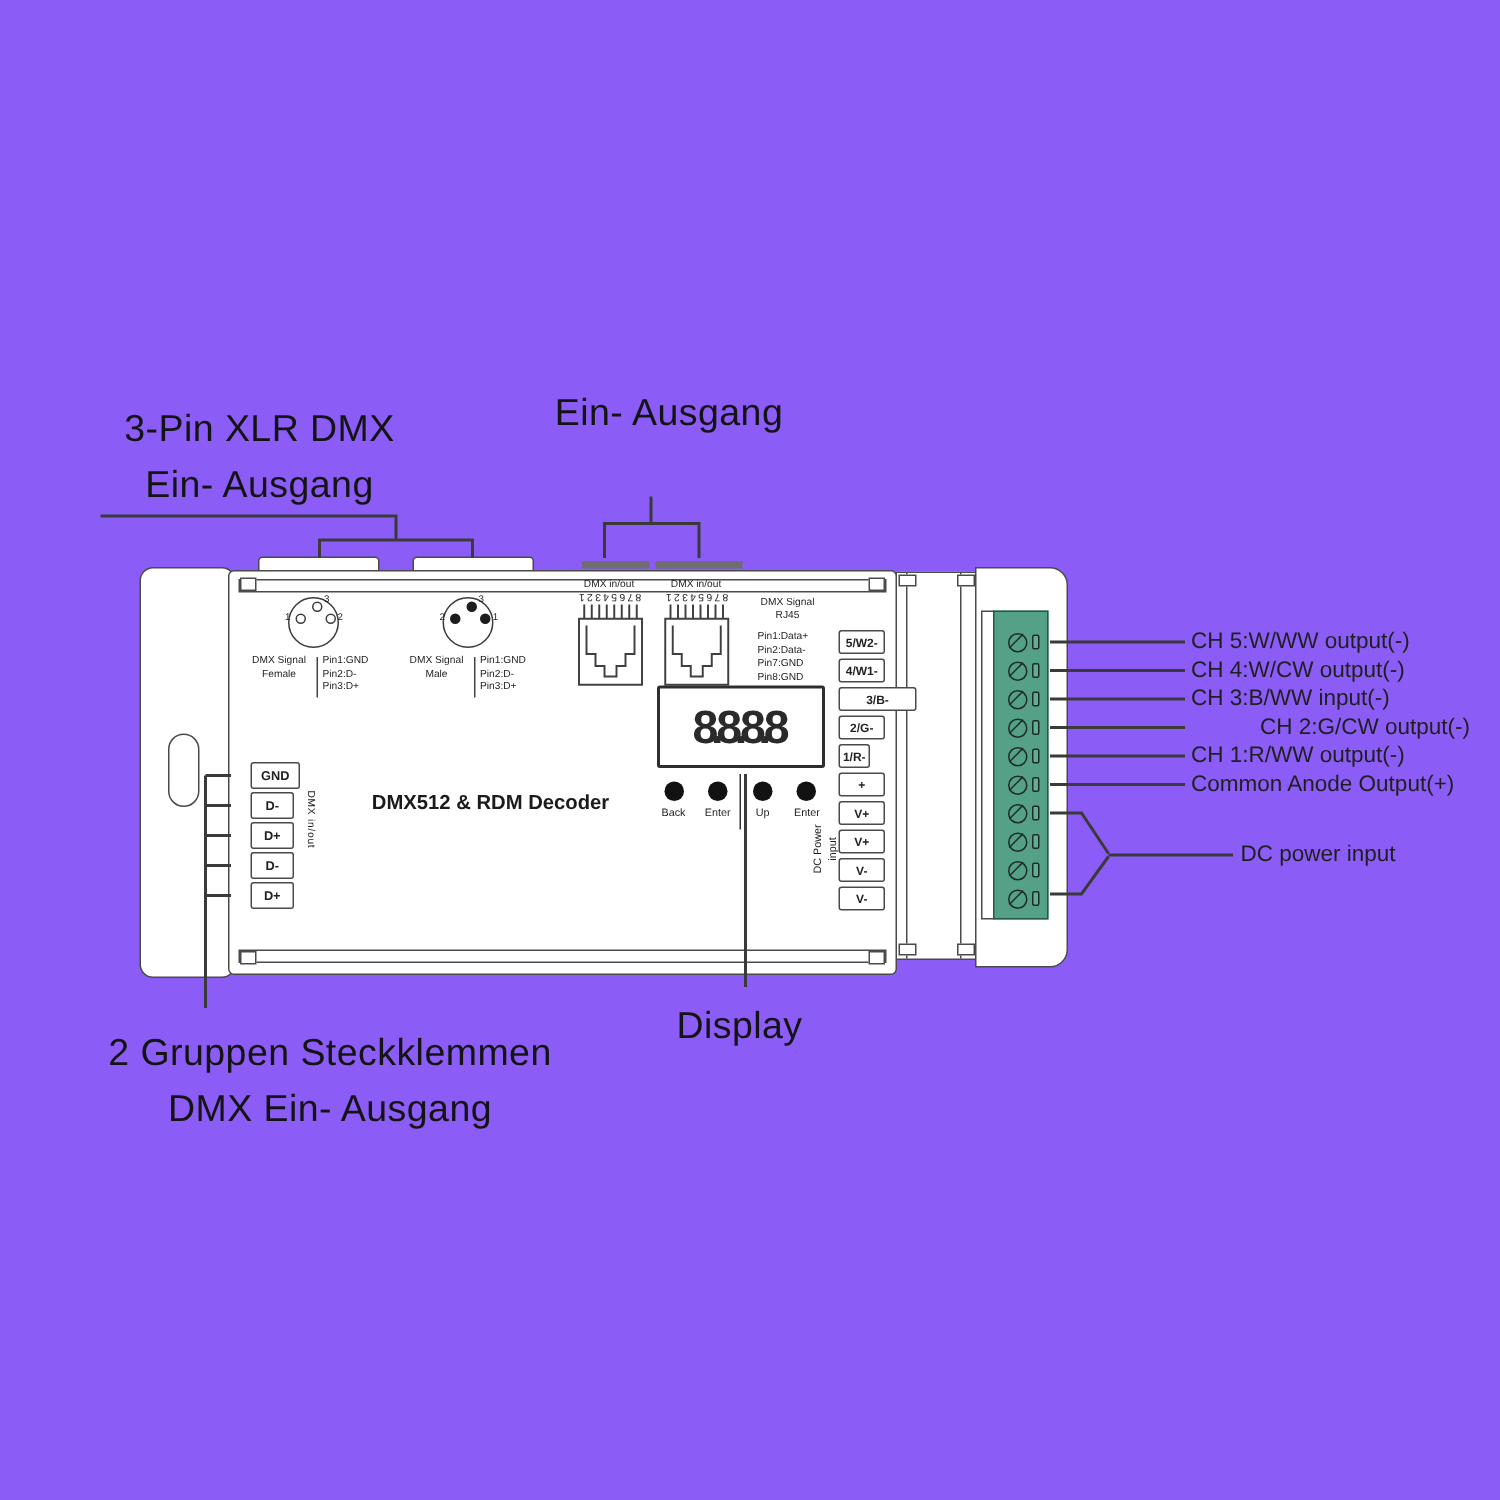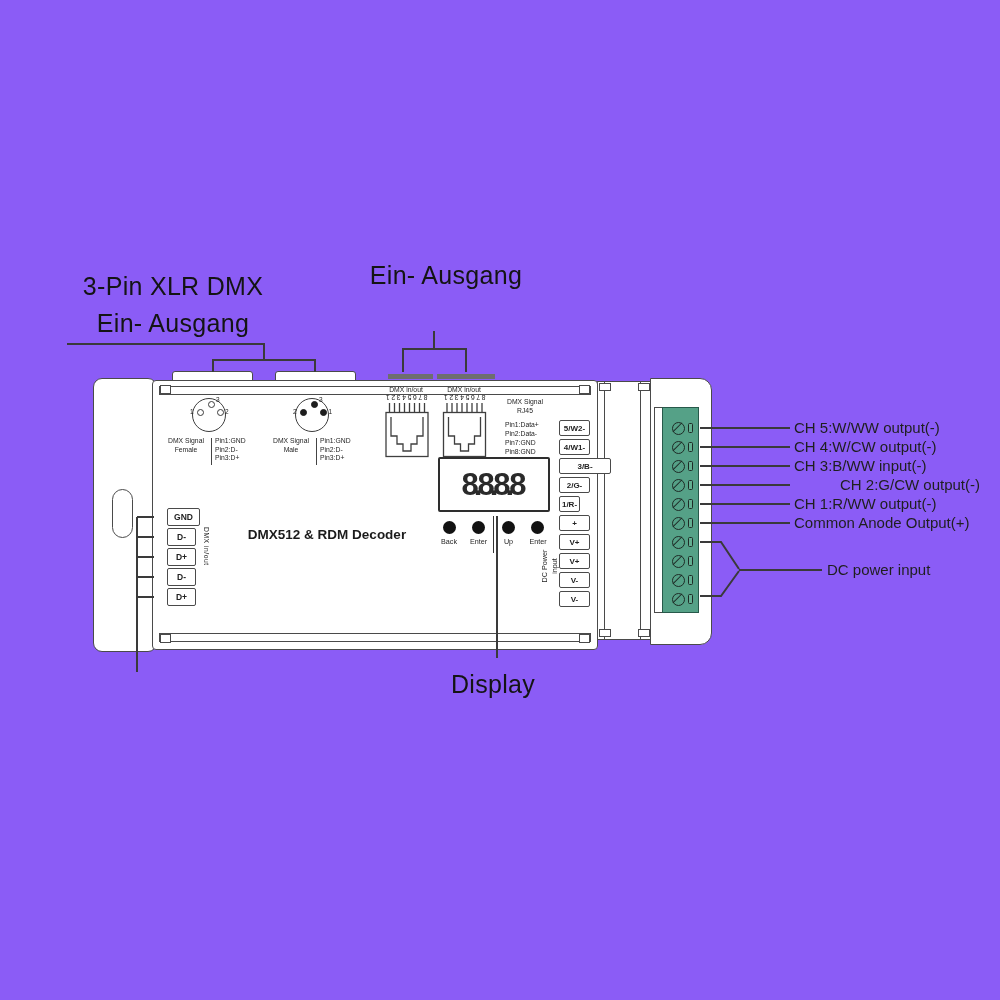--- a/index.html
+++ b/index.html
@@ -32,20 +32,24 @@
 <div class="canvas">
 
   <div class="abs callout" style="left:40px;top:268px;width:266px">
     <div>3-Pin XLR DMX</div>
     <div>Ein- Ausgang</div>
   </div>
   <div class="abs callout" style="left:330px;top:257px;width:232px">
     <div>Ein- Ausgang</div>
   </div>
   <div class="abs callout" style="left:430px;top:666px;width:126px">Display</div>
+  <div class="abs callout" style="left:38px;top:684px;width:364px">
+    <div>2 Gruppen Steckklemmen</div>
+    <div>DMX Ein- Ausgang</div>
+  </div>
 
   <div class="abs devline" style="left:93px;top:378px;width:64px;height:274px;border-radius:9px"></div>
   <div class="abs devline" style="left:112px;top:489px;width:21px;height:49px;border-radius:11px"></div>
 
   <div class="abs devline" style="left:597px;top:381px;width:55px;height:259px"></div>
   <div class="abs" style="left:604px;top:382px;width:0;height:257px;border-left:1.2px solid #4a4a4a"></div>
   <div class="abs" style="left:640px;top:382px;width:0;height:257px;border-left:1.2px solid #4a4a4a"></div>
   <div class="abs thin" style="left:599px;top:383px;width:12px;height:8px"></div>
   <div class="abs thin" style="left:638px;top:383px;width:12px;height:8px"></div>
   <div class="abs thin" style="left:599px;top:629px;width:12px;height:8px"></div>

